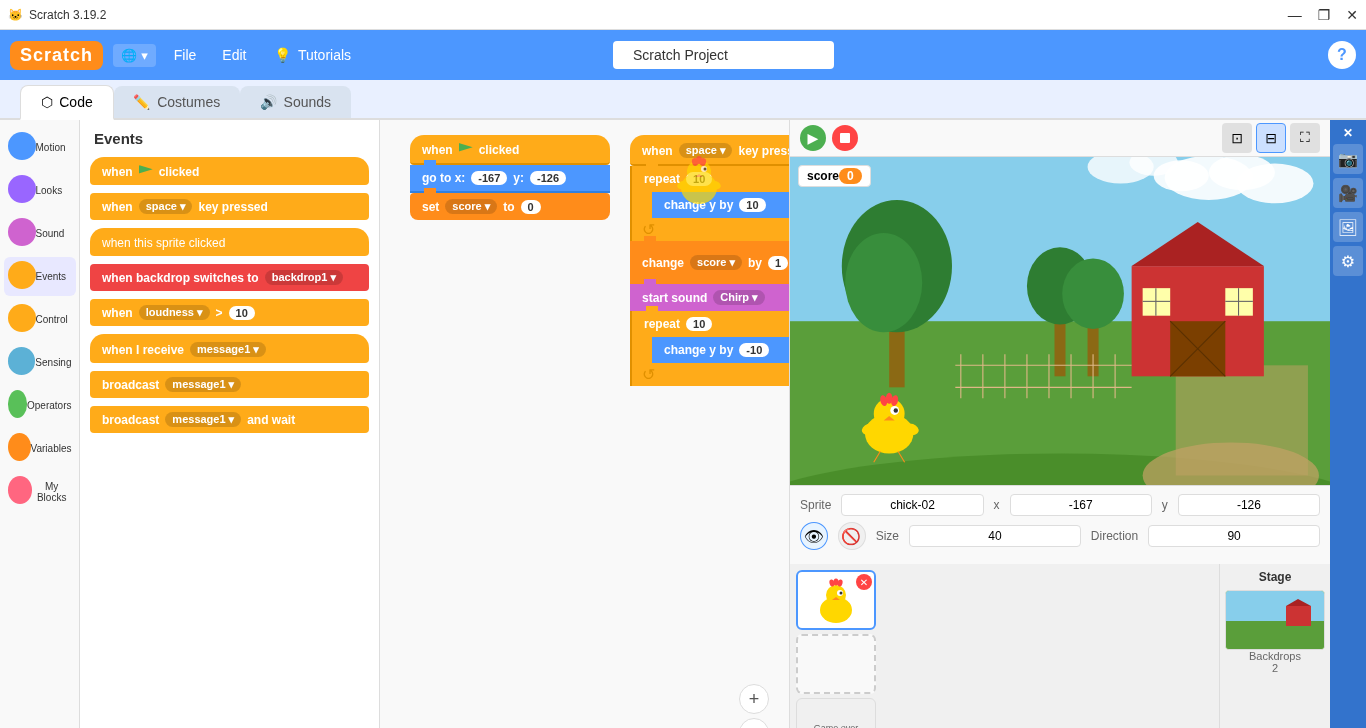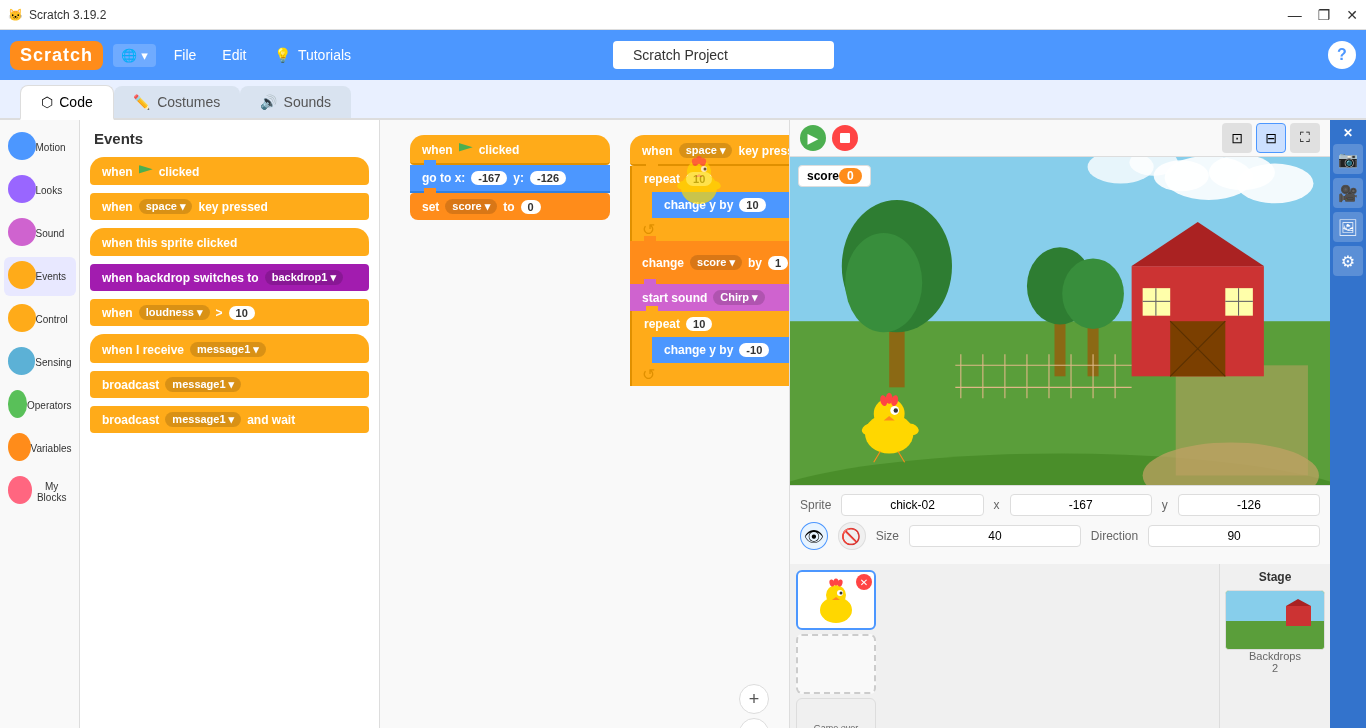--- a/index.html
+++ b/index.html
@@ -484,27 +484,27 @@
 
     <div style="margin-bottom:8px;">
       <div style="background:#FFAB19;border-radius:4px;padding:6px 12px;display:flex;align-items:center;gap:6px;font-size:12px;font-weight:600;color:white;cursor:pointer;position:relative;">
         <span>when</span>
         <span style="background:rgba(0,0,0,0.15);border-radius:10px;padding:1px 7px;font-size:11px;display:inline-flex;align-items:center;gap:2px;">space ▾</span>
         <span>key pressed</span>
       </div>
     </div>
 
     <div style="margin-bottom:8px;">
-      <div style="background:#FFAB19;border-radius:14px 14px 4px 4px;padding:8px 12px 6px;display:flex;align-items:center;gap:6px;font-size:12px;font-weight:700;color:white;cursor:pointer;">
+      <div style="background:#FFAB19;border-radius:14px 14px 4px 4px;padding:8px 12px 6px;display:flex;align-items:center;gap:6px;font-size:12px;font-weight:400;color:white;cursor:pointer;">
         <span>when this sprite clicked</span>
       </div>
     </div>
 
     <div style="margin-bottom:8px;">
-      <div style="background:#a21caf;border-radius:4px;padding:6px 12px;display:flex;align-items:center;gap:6px;font-size:12px;font-weight:600;color:white;cursor:pointer;">
+      <div style="background:#ef4444;border-radius:4px;padding:6px 12px;display:flex;align-items:center;gap:6px;font-size:12px;font-weight:600;color:white;cursor:pointer;">
         <span>when backdrop switches to</span>
         <span style="background:rgba(0,0,0,0.15);border-radius:10px;padding:1px 7px;font-size:11px;display:inline-flex;align-items:center;gap:2px;">backdrop1 ▾</span>
       </div>
     </div>
 
     <div style="margin-bottom:8px;">
       <div style="background:#FFAB19;border-radius:4px;padding:6px 12px;display:flex;align-items:center;gap:6px;font-size:12px;font-weight:600;color:white;cursor:pointer;">
         <span>when</span>
         <span style="background:rgba(0,0,0,0.15);border-radius:10px;padding:1px 7px;font-size:11px;display:inline-flex;align-items:center;gap:2px;">loudness ▾</span>
         <span>&gt;</span>

